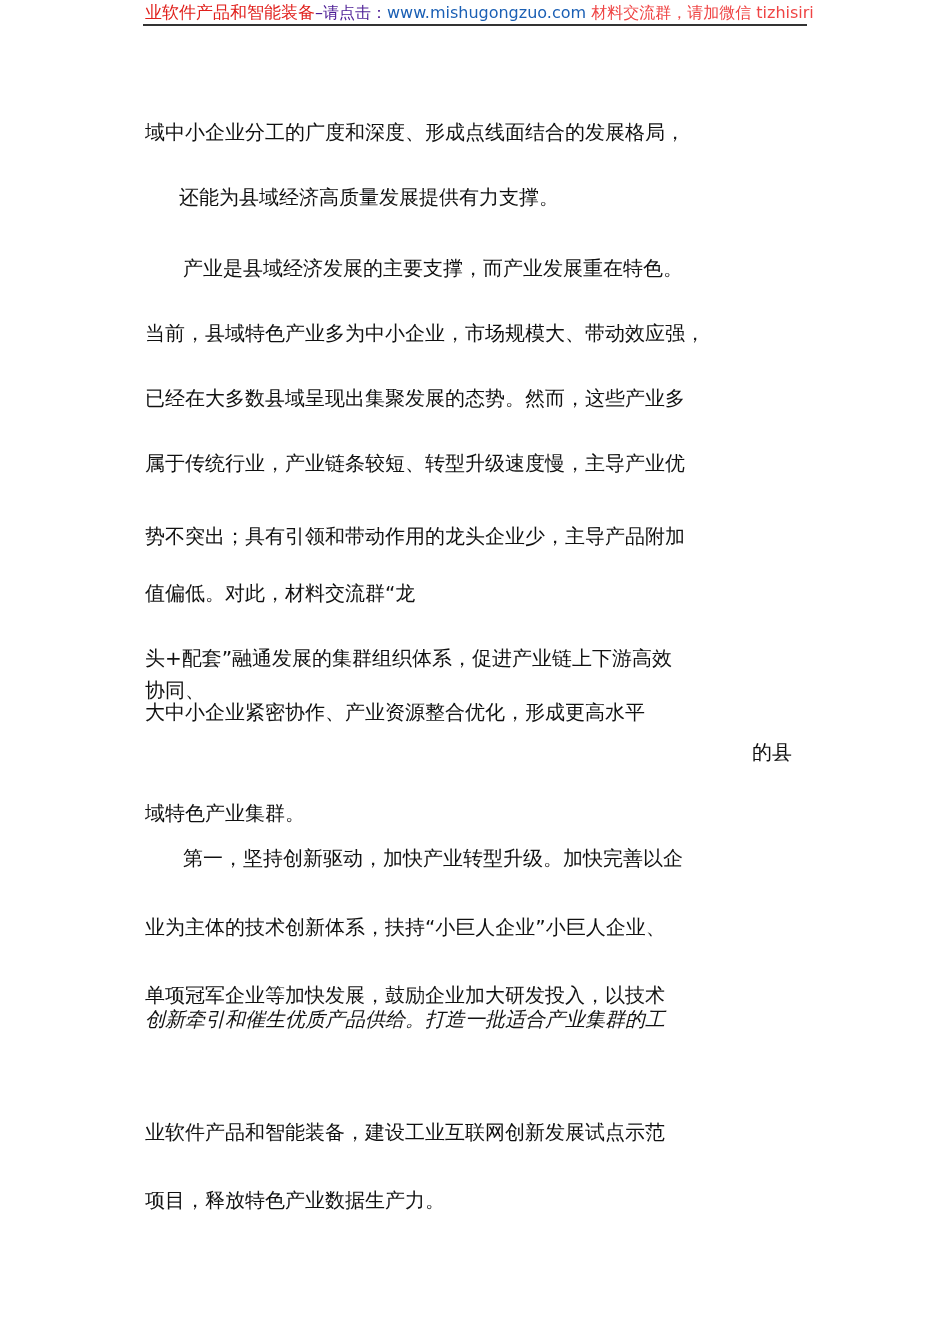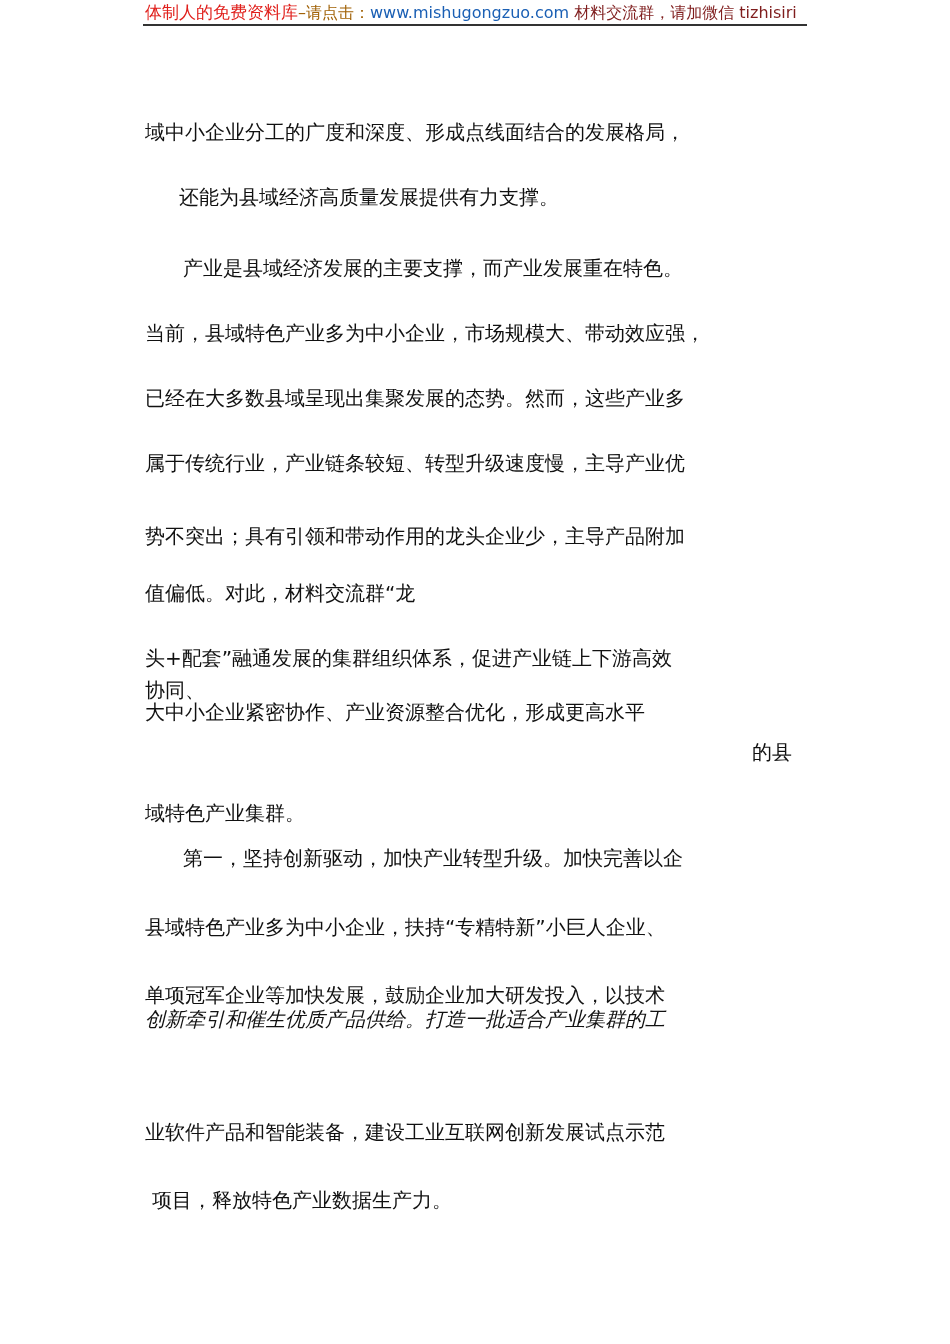--- a/index.html
+++ b/index.html
@@ -1,45 +1,45 @@
 <!DOCTYPE html>
 <html><head>
   <meta charset="utf-8">
   <style>
     html, body { margin:0; padding:0; background:#ffffff; }
     body { width:950px; height:1344px; position:relative; overflow:hidden;
       font-family: "DejaVu Sans", "Liberation Sans", sans-serif; color:#111; }
     .header { position:absolute; left:145px; top:2px; width:662px; height:22px;
       font-size:16px; line-height:20px; white-space:nowrap; }
     .header .brand { color:#e0201c; font-size:17px; }
-    .header .mid { color:#a16207; }
+    .header .mid { color:#4c1d95; }
     .header .url { color:#1a5fb4; }
-    .header .tail { color:#7f1d1d;text-align:right; }
+    .header .tail { color:#ef4444;text-align:right; }
     .header-rule { position:absolute; left:143px; top:24px; width:664px; height:2px; background:#333; }
     .line { position:absolute; left:145px; font-size:20px; line-height:30px; white-space:nowrap; color:#111; }
   </style>
 </head>
 <body>
 
 <div class="header">
-  <span class="brand">体制人的免费资料库</span><span class="mid">–请点击：</span><span class="url">www.mishugongzuo.com</span> <span class="tail">材料交流群，请加微信 tizhisiri</span>
+  <span class="brand">业软件产品和智能装备</span><span class="mid">–请点击：</span><span class="url">www.mishugongzuo.com</span> <span class="tail">材料交流群，请加微信 tizhisiri</span>
 </div>
 <div class="header-rule"></div>
 
 <div class="line" style="top:117px;">域中小企业分工的广度和深度、形成点线面结合的发展格局，</div>
 <div class="line" style="top:182px;margin-left:34px;">还能为县域经济高质量发展提供有力支撑。</div>
 <div class="line" style="top:253px; left:183px;">产业是县域经济发展的主要支撑，而产业发展重在特色。</div>
 <div class="line" style="top:318px;">当前，县域特色产业多为中小企业，市场规模大、带动效应强，</div>
 <div class="line" style="top:383px;text-align:center;">已经在大多数县域呈现出集聚发展的态势。然而，这些产业多</div>
 <div class="line" style="top:448px;">属于传统行业，产业链条较短、转型升级速度慢，主导产业优</div>
 <div class="line" style="top:513px;margin-top:8px;">势不突出；具有引领和带动作用的龙头企业少，主导产品附加</div>
 <div class="line" style="top:578px;">值偏低。对此，材料交流群“龙</div>
 <div class="line" style="top:643px;">头+配套”融通发展的集群组织体系，促进产业链上下游高效</div>
 <div class="line" style="top:675px;">协同、</div>
 <div class="line" style="top:697px;">大中小企业紧密协作、产业资源整合优化，形成更高水平</div>
 <div class="line" style="top:737px; left:752px;">的县</div>
 <div class="line" style="top:798px;">域特色产业集群。</div>
 <div class="line" style="top:843px; left:183px;">第一，坚持创新驱动，加快产业转型升级。加快完善以企</div>
-<div class="line" style="top:912px;">县域特色产业多为中小企业，扶持“专精特新”小巨人企业、</div>
+<div class="line" style="top:912px;">业为主体的技术创新体系，扶持“小巨人企业”小巨人企业、</div>
 <div class="line" style="top:980px;">单项冠军企业等加快发展，鼓励企业加大研发投入，以技术</div>
 <div class="line" style="top:1004px;font-style:italic;">创新牵引和催生优质产品供给。打造一批适合产业集群的工</div>
 <div class="line" style="top:1117px;">业软件产品和智能装备，建设工业互联网创新发展试点示范</div>
-<div class="line" style="top:1185px;margin-left:7px;">项目，释放特色产业数据生产力。</div>
+<div class="line" style="top:1185px;">项目，释放特色产业数据生产力。</div>
 
 </body></html>

